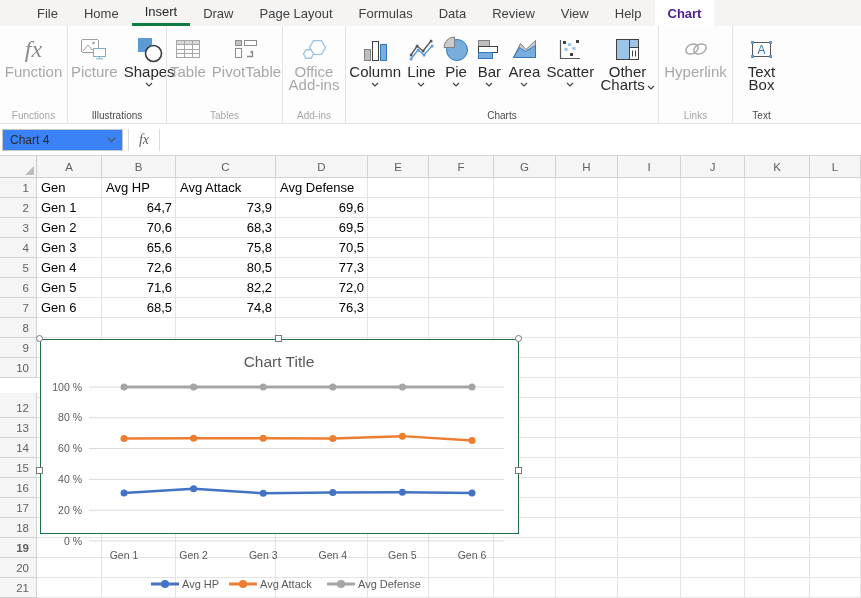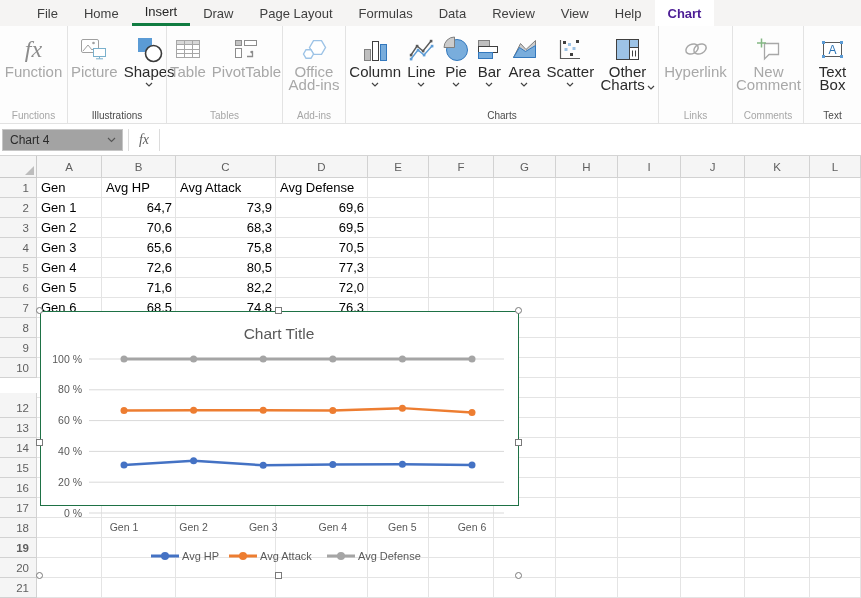--- a/index.html
+++ b/index.html
@@ -29,21 +29,21 @@
   .rlabel { font-size:15px; line-height:13px; color:#2b2b2b; text-align:center; white-space:nowrap; }
   .rbtn.disabled .rlabel { color:#a8a8a8; }
   .rchev { height:9px; margin-top:2px; display:flex; align-items:center; }
   .fxglyph { font:italic 24px "Liberation Serif", serif; color:#8c8c8c; }
   .inline-chev { display:inline-flex; margin-left:2px; }
 
   
   #fbar { position:absolute; left:0; top:125px; width:861px; height:31px;
     background:#fff; border-bottom:1px solid #d4d4d4; }
   #namebox { position:absolute; left:2px; top:4px; width:121px; height:22px;
-    border:1px solid #c6c6c6; background:#a3a3a3; font-size:12px; color:#2b2b2b;
+    border:1px solid #c6c6c6; background:#3b82f6; font-size:12px; color:#2b2b2b;
     display:flex; align-items:center; padding-left:7px;gap:40px; }
   #nb-chev { margin-left:auto; padding-right:6px; display:flex; }
   #fxbox { position:absolute; left:128px; top:4px; width:32px; height:22px;
     border-left:1px solid #dcdcdc; border-right:1px solid #dcdcdc;
     display:flex; align-items:center; justify-content:center;
     font:italic 14px "Liberation Serif", serif; color:#5f5f5f; }
   #finput { position:absolute; left:161px; top:0; right:0; height:30px; background:#fff; }
 
   
   #grid { position:absolute; left:0; top:156px; width:861px; height:442px;
@@ -55,21 +55,21 @@
   #selall { position:absolute; left:0; top:0; width:37px; height:22px;
     background:#f5f5f5; border-right:1px solid #c9c9c9; border-bottom:1px solid #c9c9c9; }
   #selall .tri { position:absolute; right:2px; bottom:2px; width:0; height:0;
     border-left:9px solid transparent; border-bottom:9px solid #bdbdbd; }
   .vline, .hline { position:absolute; background:#e4e4e4; }
   .cell { position:absolute; height:20px; line-height:20px; font-size:13px;
     color:#000; padding:0 4px; white-space:nowrap; overflow:hidden; }
   .cell.right { text-align:right; }
 
   
-  #chartbox { position:absolute; left:40px; top:311px; width:479px; height:195px;
+  #chartbox { position:absolute; left:40px; top:339px; width:479px; height:195px;
     background:#fff; border:1.5px solid #1E7145; z-index:5; }
   .handle { position:absolute; width:7px; height:7px; background:#fff;
     border:1px solid #7a7a7a; z-index:6; }
   .handle.circ { border-radius:50%; }
   #chartsvg { position:absolute; left:0; top:0; }
   svg text { font-family:"Liberation Sans", sans-serif; }
 </style>
 </head>
 <body>
 
@@ -295,33 +295,20 @@
           <svg width="34" height="26">
               <ellipse cx="13" cy="13" rx="6.5" ry="4.6" fill="none" stroke="#a8a8a8" stroke-width="1.5" transform="rotate(-28 13 13)"></ellipse>
               <ellipse cx="21" cy="13" rx="6.5" ry="4.6" fill="none" stroke="#a8a8a8" stroke-width="1.5" transform="rotate(-28 21 13)"></ellipse>
             </svg>
         </span>
         <span class="rlabel">Hyperlink</span>
       </div>
       <span class="glabel">Links</span>
     </div>
 
-    <div class="rgroup" style="width:71px">
-      <div class="rbtn disabled">
-        <span class="ricon">
-          <svg width="30" height="27">
-              <path d="M10.5 7.5 h14 v11 h-9.5 l-4.5 4.5 v-4.5 h0 z" fill="#fff" stroke="#a8a8a8" stroke-width="1.3"></path>
-              <path d="M7.5 2.5 v9 M3 7 h9" stroke="#84b884" fill="none" stroke-width="1.5"></path>
-            </svg>
-        </span>
-        <span class="rlabel">New</span>
-        <span class="rlabel">Comment</span>
-      </div>
-      <span class="glabel">Comments</span>
-    </div>
 
     <div class="rgroup" style="width:58px">
       <div class="rbtn">
         <span class="ricon">
           <svg width="27" height="27">
               <rect x="4.5" y="6.5" width="18" height="14" fill="#fff" stroke="#595959"></rect>
               <text x="13.5" y="17.5" font-size="12" fill="#2E75B6" text-anchor="middle">A</text>
               <rect x="3" y="5" width="3" height="3" fill="#5B9BD5"></rect>
               <rect x="21" y="5" width="3" height="3" fill="#5B9BD5"></rect>
               <rect x="3" y="19" width="3" height="3" fill="#5B9BD5"></rect>

